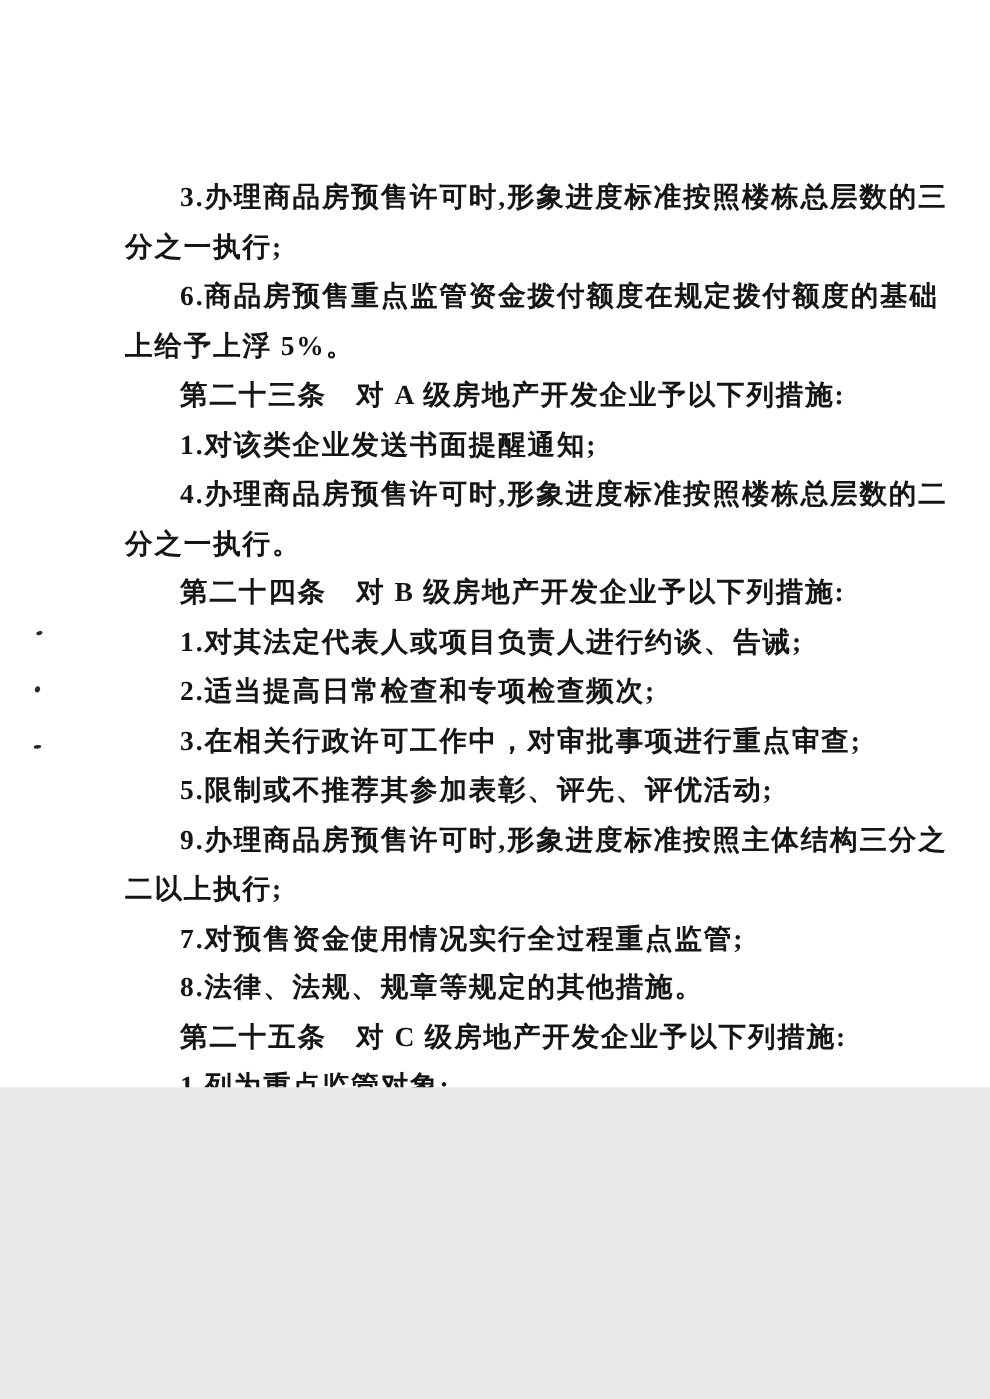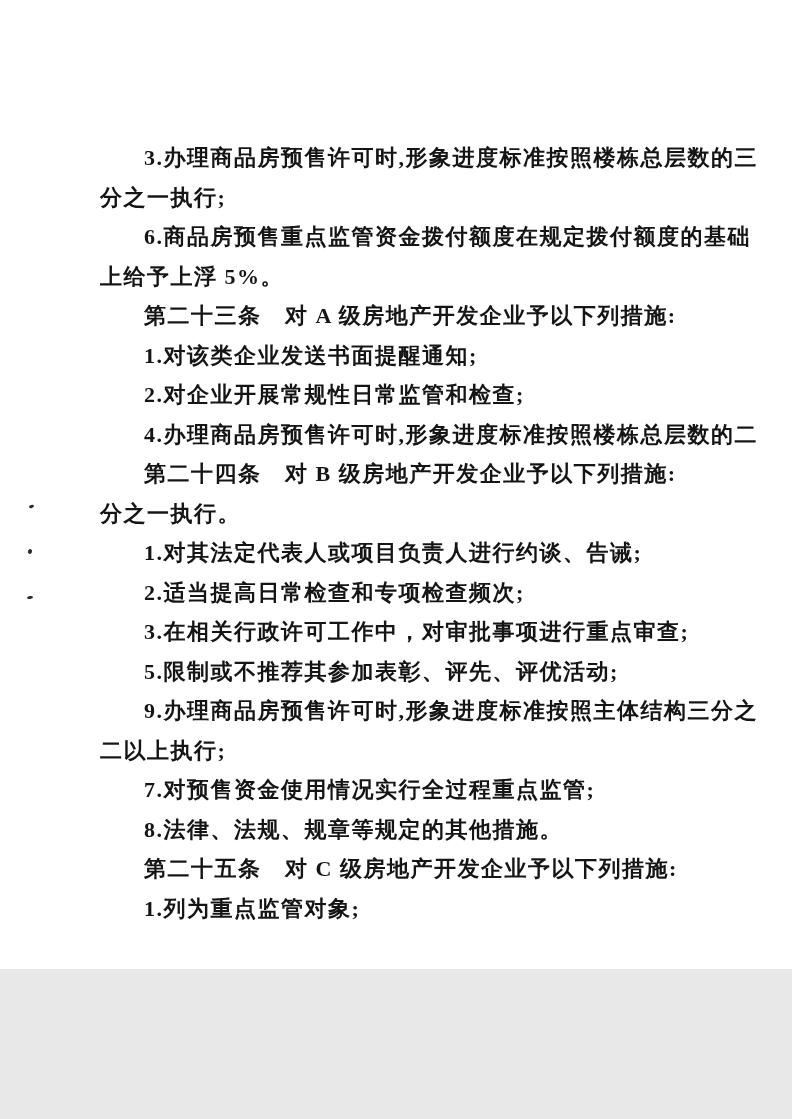--- a/index.html
+++ b/index.html
@@ -3,21 +3,21 @@
 <meta charset="utf-8">
 <style>
   html, body {
     margin: 0;
     padding: 0;
     background: #e8e8e8;
   }
   .page {
     position: relative;
     width: 792px;
-    height: 969px;
+    height: 870px;
     margin: 0 auto;
     background: #ffffff;
     overflow: hidden;
     font-family: "Liberation Serif", "DejaVu Serif", serif;
     color: #151515;
   }
   .text-block {
     position: absolute;
     left: 100px;
     top: 138px;
@@ -57,24 +57,23 @@
 
 <div class="page">
 
   <div class="text-block">
       <div class="line indent">3.办理商品房预售许可时,形象进度标准按照楼栋总层数的三</div>
       <div class="line">分之一执行;</div>
       <div class="line indent">6.商品房预售重点监管资金拨付额度在规定拨付额度的基础</div>
       <div class="line">上给予上浮 5%。</div>
       <div class="line indent heading">第二十三条　对 A 级房地产开发企业予以下列措施:</div>
       <div class="line indent">1.对该类企业发送书面提醒通知;</div>
-      <div class="line indent">2.对企业开展常规性日常监管和检查;</div>
       <div class="line indent">4.办理商品房预售许可时,形象进度标准按照楼栋总层数的二</div>
+      <div class="line">分之一执行。</div>
       <div class="line indent heading">第二十四条　对 B 级房地产开发企业予以下列措施:</div>
-      <div class="line">分之一执行。</div>
       <div class="line indent">1.对其法定代表人或项目负责人进行约谈、告诫;</div>
       <div class="line indent">2.适当提高日常检查和专项检查频次;</div>
       <div class="line indent">3.在相关行政许可工作中，对审批事项进行重点审查;</div>
       <div class="line indent">5.限制或不推荐其参加表彰、评先、评优活动;</div>
       <div class="line indent">9.办理商品房预售许可时,形象进度标准按照主体结构三分之</div>
       <div class="line">二以上执行;</div>
       <div class="line indent">7.对预售资金使用情况实行全过程重点监管;</div>
       <div class="line indent">8.法律、法规、规章等规定的其他措施。</div>
       <div class="line indent heading">第二十五条　对 C 级房地产开发企业予以下列措施:</div>
       <div class="line indent">1.列为重点监管对象;</div>

